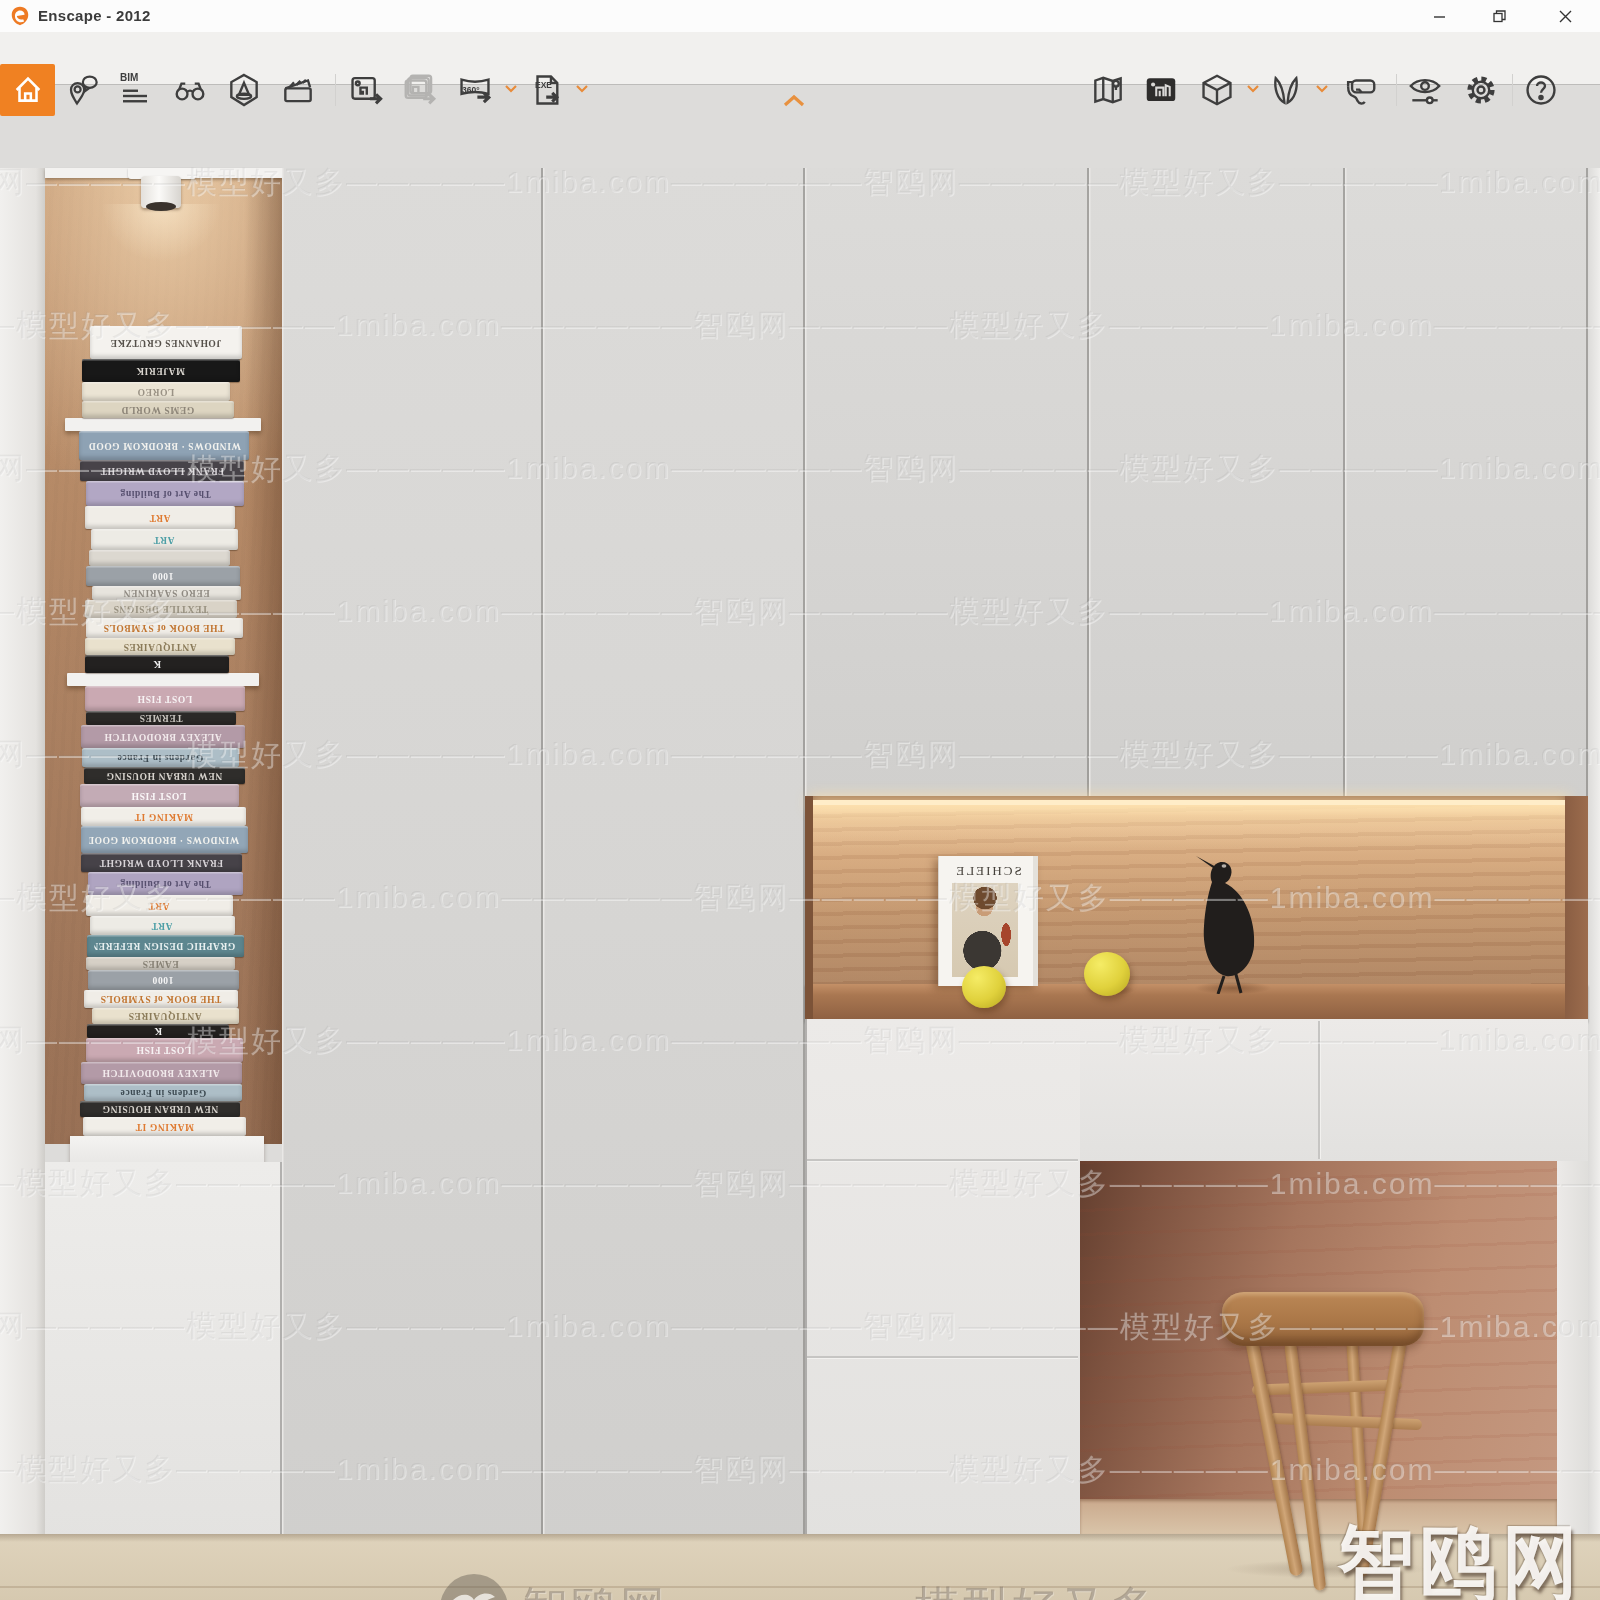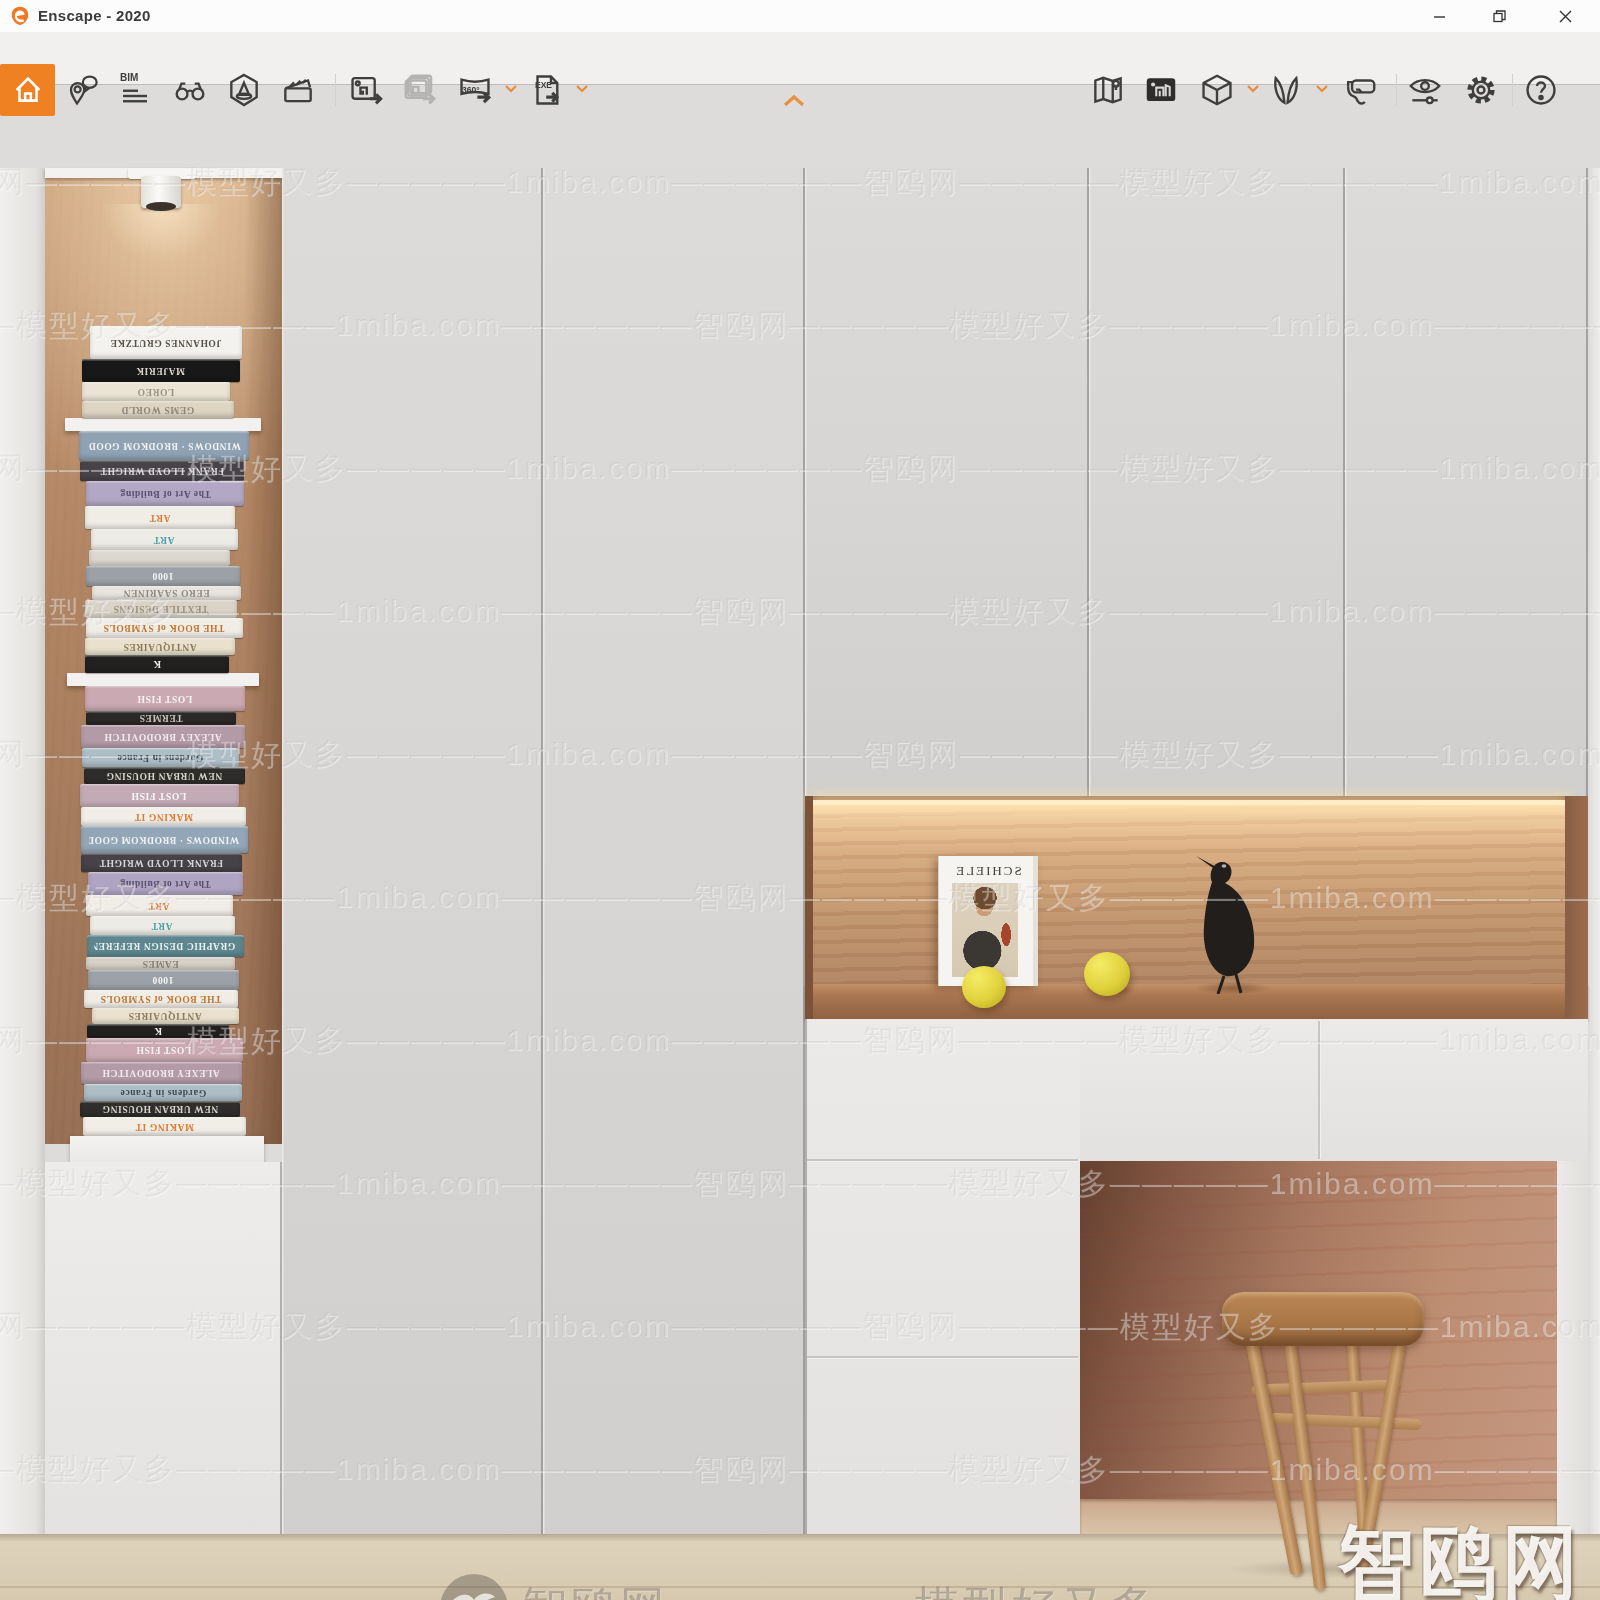--- a/index.html
+++ b/index.html
@@ -344,21 +344,21 @@
   <div class="abs" id="wm-corner">
     <span id="wm-corner-brand">智鸥网</span>
 
   </div>
 </div>
 
 <div class="abs" id="titlebar">
   <svg class="abs" id="app-logo" viewBox="0 0 24 24">
     <path d="M12 2 C6 2 3 6 3 11 C3 17 8 21 12 22 C16 21 21 17 21 11 C21 6 18 2 12 2 Z M12 6 C15 6 17 8 17 10.5 L8.5 12 C9 15 12 16.5 15.5 15.5 L16.5 18 C11 20.5 6.5 17 6.5 12 C6.5 8.5 9 6 12 6 Z" fill="#ee7a23"></path>
   </svg>
-  <span class="abs" id="title-text">Enscape - 2020</span>
+  <span class="abs" id="title-text">Enscape - 2012</span>
   <div class="abs winbtn" style="right:138px;">
     <svg width="13" height="13" viewBox="0 0 13 13">
         <path d="M1 7 H12" stroke="#333" stroke-width="1.4"></path>
       </svg>
   </div>
   <div class="abs winbtn" style="right:78px;">
     <svg width="13" height="13" viewBox="0 0 13 13">
         <rect x="1" y="3.5" width="8" height="8" fill="none" stroke="#333" stroke-width="1.3"></rect>
         <path d="M3.5 3.5 V1 H12 V9.5 H9" fill="none" stroke="#333" stroke-width="1.3"></path>
       </svg>

